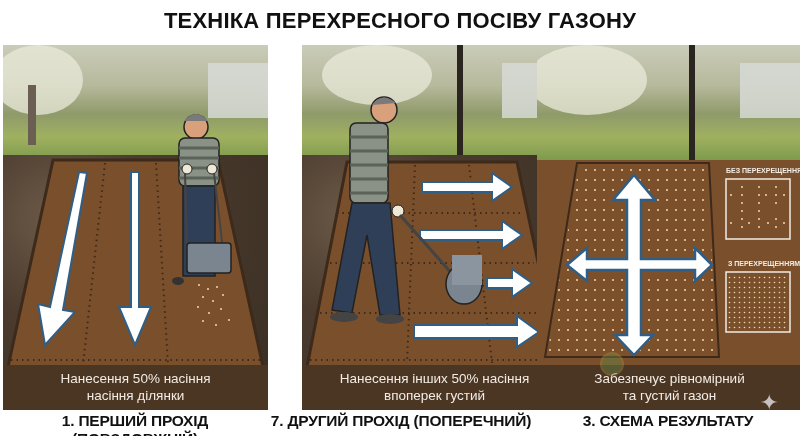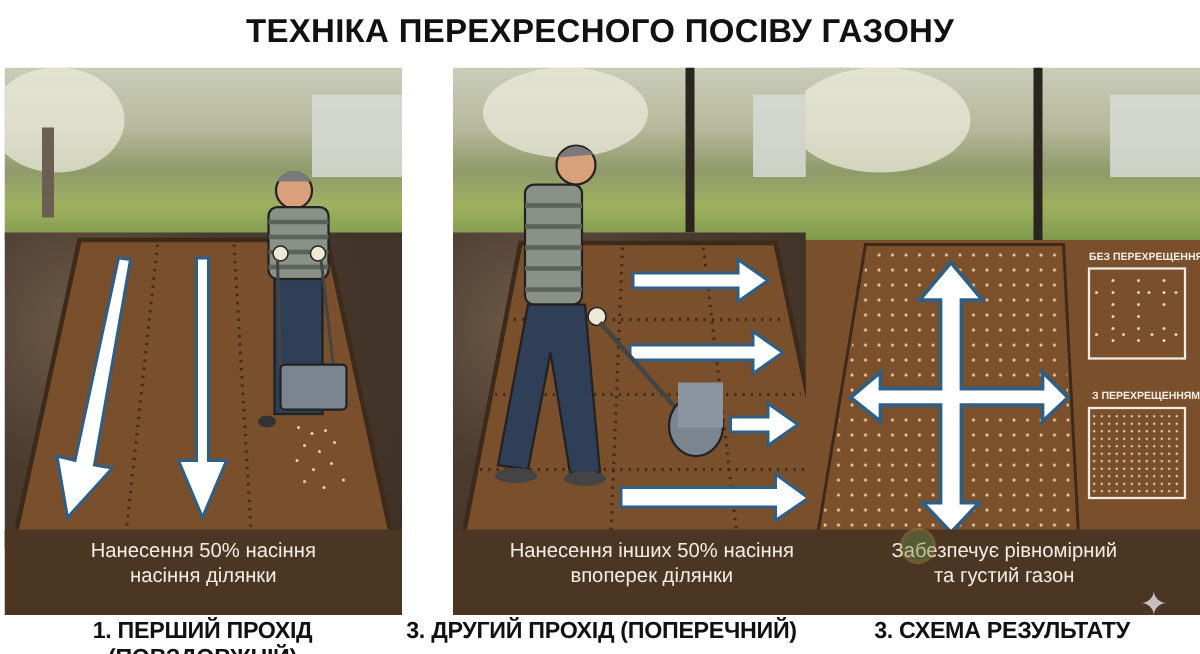--- a/index.html
+++ b/index.html
@@ -7,21 +7,21 @@
   .title { position: absolute; top: 8px; left: 0; width: 800px; text-align: center; font-size: 22px; font-weight: bold; color: #111; letter-spacing: 0.2px; }
   .panel { position: absolute; top: 45px; width: 265px; height: 365px; overflow: hidden; }
   .panel .sky { position: absolute; left: 0; top: 0; width: 100%; height: 115px;
     background: linear-gradient(180deg, #c9ccb8 0%, #b7b99c 35%, #8f9a6a 60%, #9fb160 80%, #7f9a4c 100%); }
   .panel .tree { position: absolute; background: #e9ead9; border-radius: 50%; opacity: 0.75; }
   .panel .trunk { position: absolute; background: #6a5f52; }
   .panel .greenhouse { position: absolute; right: 0; top: 18px; width: 60px; height: 55px; background: #d7dbd6; opacity: 0.85; }
   .panel .soil { position: absolute; left: 0; top: 110px; width: 100%; height: 210px;
     background: radial-gradient(circle at 20% 30%, #6d5a48 0, #4a3b2e 40%, #3c3024 100%); }
   .panel .bed { position: absolute; left: 0; top: 0; width: 100%; height: 100%; }
-  .caption-box { position: absolute; left: 0; bottom: 0; width: 100%; height: 57px; background: #4b3523; color: #f2ece4; text-align: center; font-size: 13.5px; line-height: 17px; padding-top: 5px; }
+  .caption-box { position: absolute; left: 0; bottom: 0; width: 100%; height: 45px; background: #4b3523; color: #f2ece4; text-align: center; font-size: 13.5px; line-height: 17px; padding-top: 5px; }
   .label { position: absolute; top: 412px; font-size: 15.5px; font-weight: bold; color: #111; width: 270px; text-align: center; letter-spacing: -0.2px; }
   .watermark { position: absolute; left: 600px; top: 352px; font-size: 15px; font-weight: bold; color: #c9742f; opacity: 0.55; }
   .watermark .globe { display: inline-block; width: 24px; height: 24px; border-radius: 50%; background: #6a8a4a; border: 2px solid #a38a3c; vertical-align: middle; margin-right: 4px; opacity: 0.8; }
   .sparkle { position: absolute; left: 760px; top: 390px; color: #e5e5e5; font-size: 22px; opacity: 0.8; }
 </style>
 </head>
 <body>
 
 <div class="title">ТЕХНІКА ПЕРЕХРЕСНОГО ПОСІВУ ГАЗОНУ</div>
 
@@ -117,24 +117,24 @@
       <ellipse cx="42" cy="272" rx="14" ry="5" fill="#444"></ellipse>
       <ellipse cx="88" cy="274" rx="14" ry="5" fill="#444"></ellipse>
       <circle cx="96" cy="166" r="6" fill="#eee8d6" stroke="#222"></circle>
       <line x1="98" y1="170" x2="160" y2="240" stroke="#444" stroke-width="3"></line>
       <ellipse cx="162" cy="239" rx="18" ry="20" fill="#7a8590" stroke="#222" stroke-width="1.5"></ellipse>
       <rect x="150" y="210" width="30" height="30" fill="#8a959f"></rect>
     </g>
   </svg>
   <div class="caption-box">
     <div>Нанесення інших 50% насіння</div>
-    <div>впоперек ділянки</div>
+    <div>впоперек густий</div>
   </div>
 </div>
-<div class="label" style="left:266px;">3. ДРУГИЙ ПРОХІД (ПОПЕРЕЧНИЙ)</div>
+<div class="label" style="left:266px;">7. ДРУГИЙ ПРОХІД (ПОПЕРЕЧНИЙ)</div>
 
 <div class="panel" style="left:537px;">
   <div class="sky"></div>
   <div class="tree" style="left:-10px;top:0;width:120px;height:70px;"></div>
   <div class="trunk" style="left:152px;top:0;width:6px;height:115px;background:#2b2520;"></div>
   <div class="greenhouse" style="width:62px;"></div>
   <svg class="bed" viewBox="0 0 265 365">
     <rect x="0" y="115" width="265" height="210" fill="#7a4f2c"></rect>
     <polygon points="40,118 172,118 182,312 8,312" fill="#7d502c" stroke="#3d2a1a" stroke-width="2"></polygon>
     <defs>

